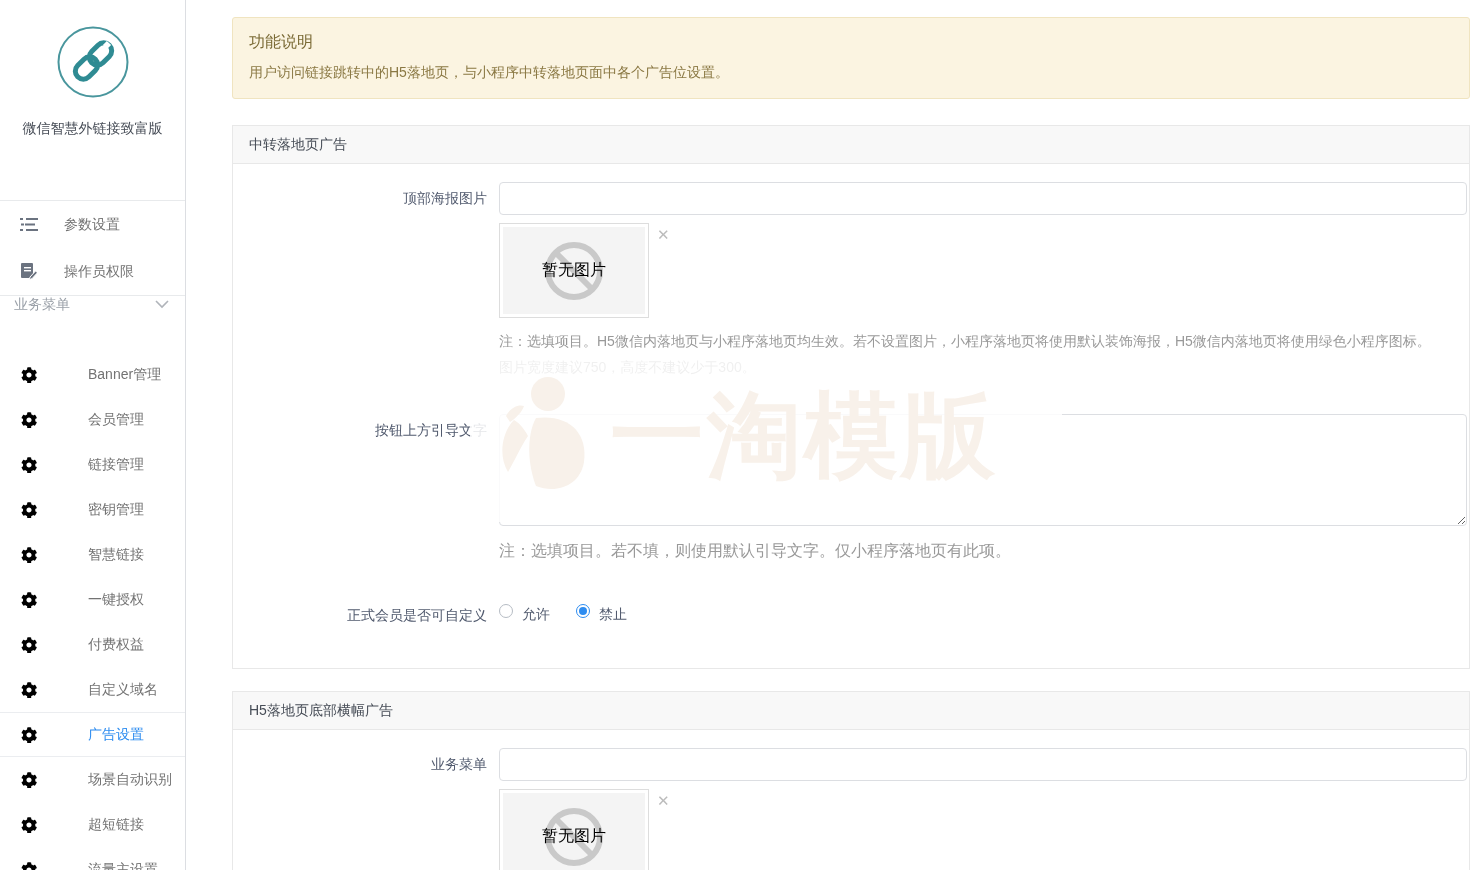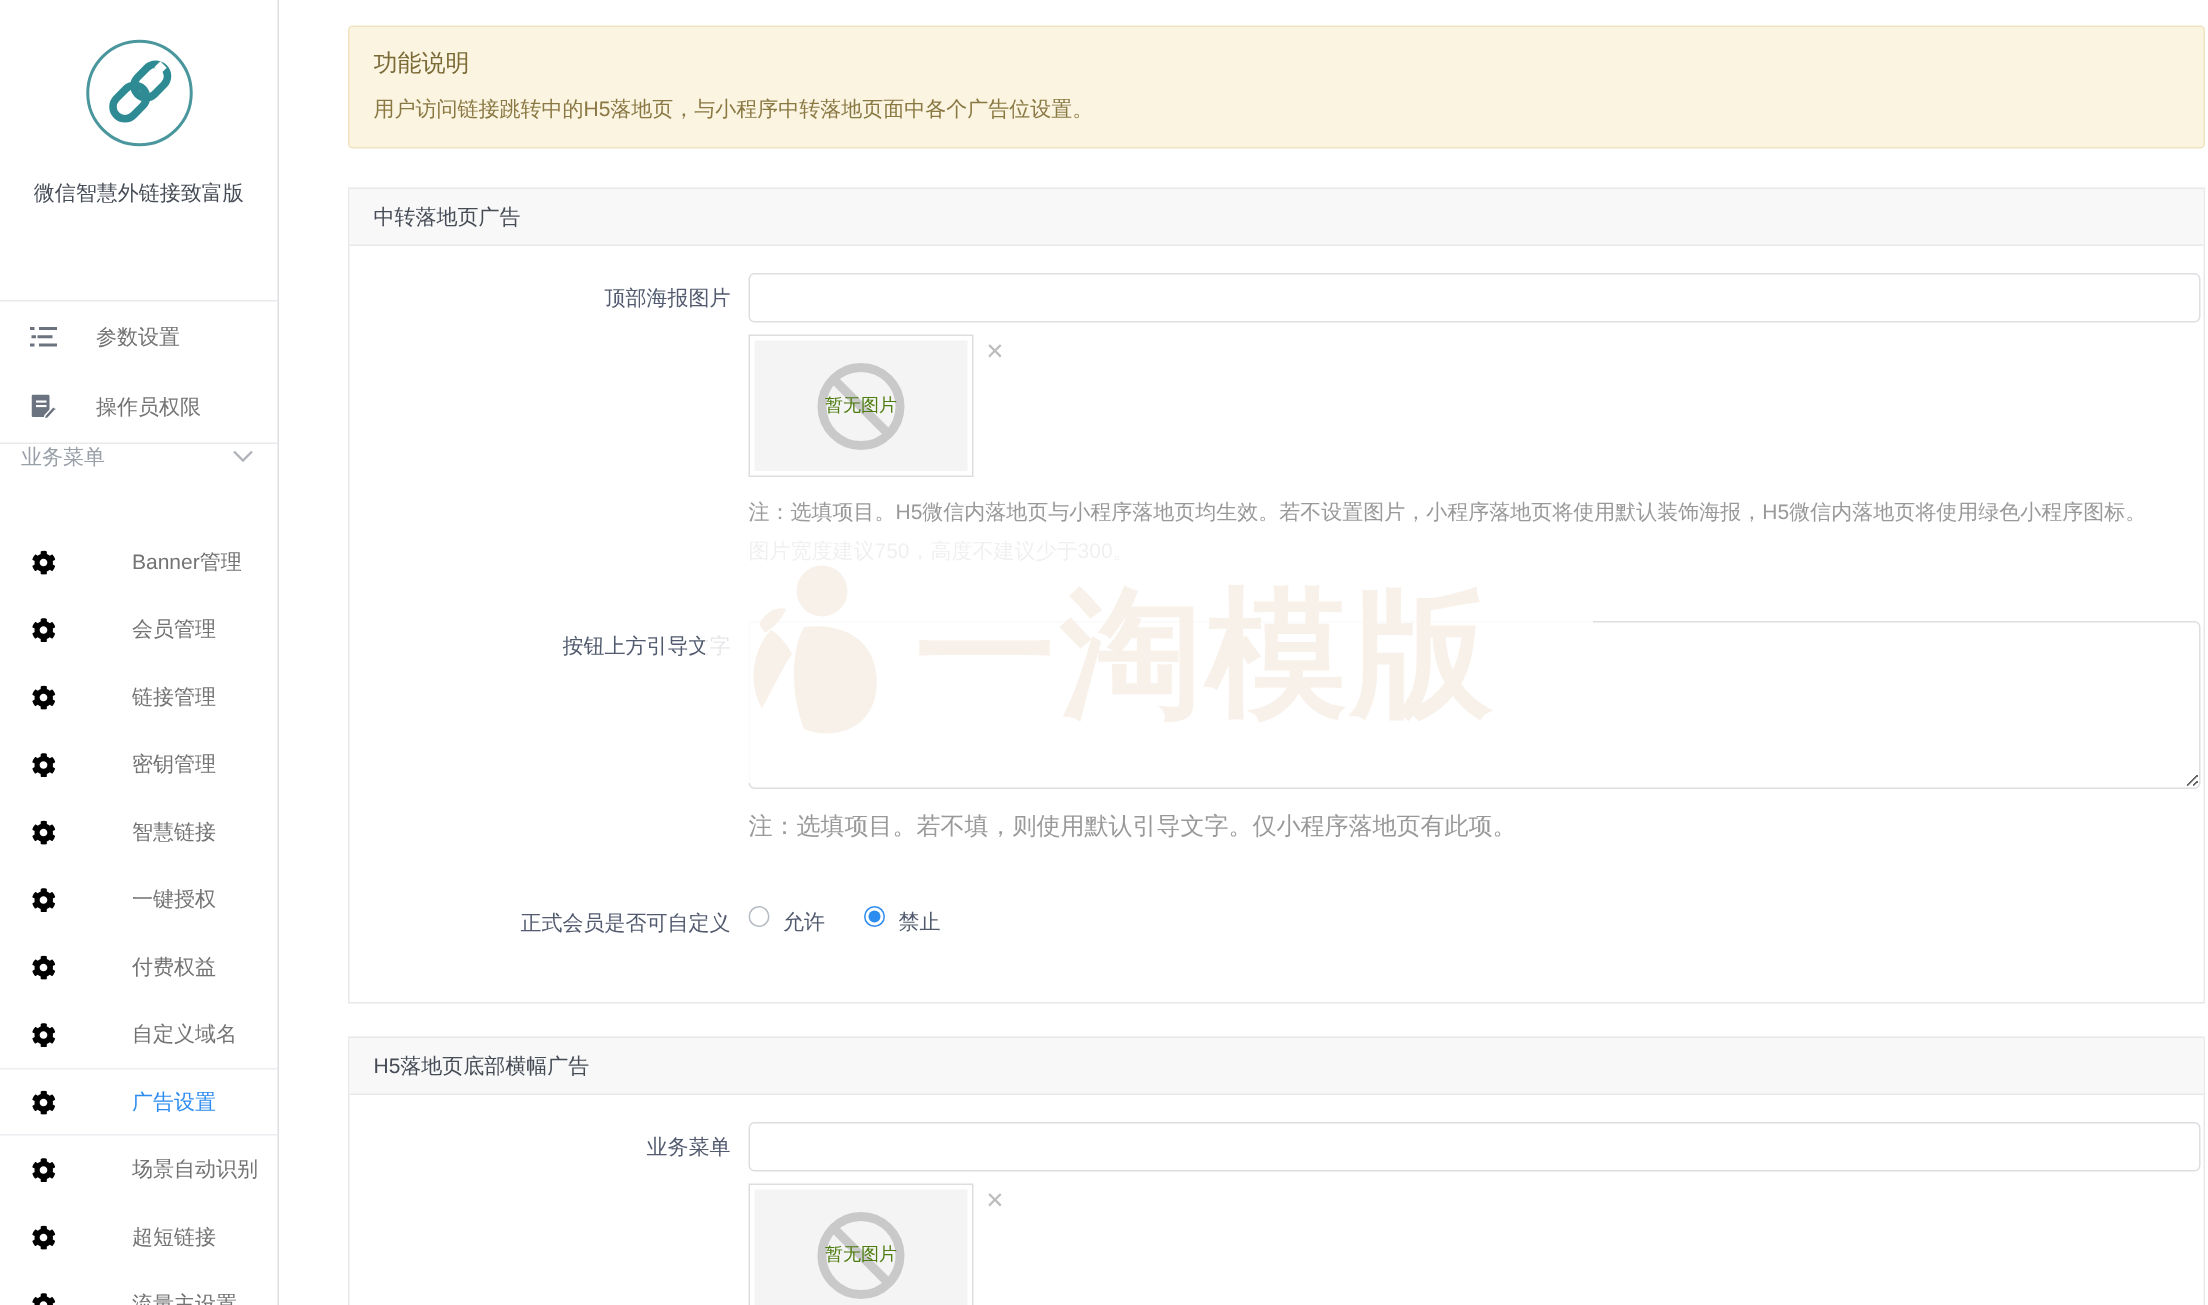--- a/index.html
+++ b/index.html
@@ -50,21 +50,21 @@
     border-radius:4px; background:#fff; outline:none; font-size:14px; padding:0 8px;
     color:#515a6e; font-family:inherit; }
   .textarea { display:block; width:100%; height:112px; border:1px solid #dcdee2;
     border-radius:4px; background:#fff; outline:none; font-size:14px; padding:6px 8px;
     color:#515a6e; resize:vertical; font-family:inherit; }
 
   .img-row { margin-top:8px; display:flex; align-items:flex-start; }
   .img-box { width:150px; height:95px; border:1px solid #dddddd; background:#fff; padding:3px; }
   .img-inner { width:100%; height:100%; background:#f4f4f4; position:relative;
     display:flex; align-items:center; justify-content:center; }
-  .no-img-text { position:absolute; font-size:12px; color:#4d7c0f; white-space:nowrap; }
+  .no-img-text { position:absolute; font-size:16px; color:#000000; white-space:nowrap; }
   .x-icon { margin:4px 0 0 8px; color:#bcbcbc; font-size:15px; line-height:1; cursor:pointer; }
   .x-icon::before { content:"✕"; }
 
   .notes { margin-top:10px; font-size:14px; color:#999; line-height:26px; }
   .notes div { white-space:nowrap; }
   .note-single { margin-top:15px; font-size:16px; color:#999; }
 
   .radio-row { height:20px; display:flex; align-items:center; }
   .radio { display:inline-flex; align-items:flex-start; margin-right:26px; font-size:14px;
     color:#515a6e; cursor:pointer; line-height:20px; }

